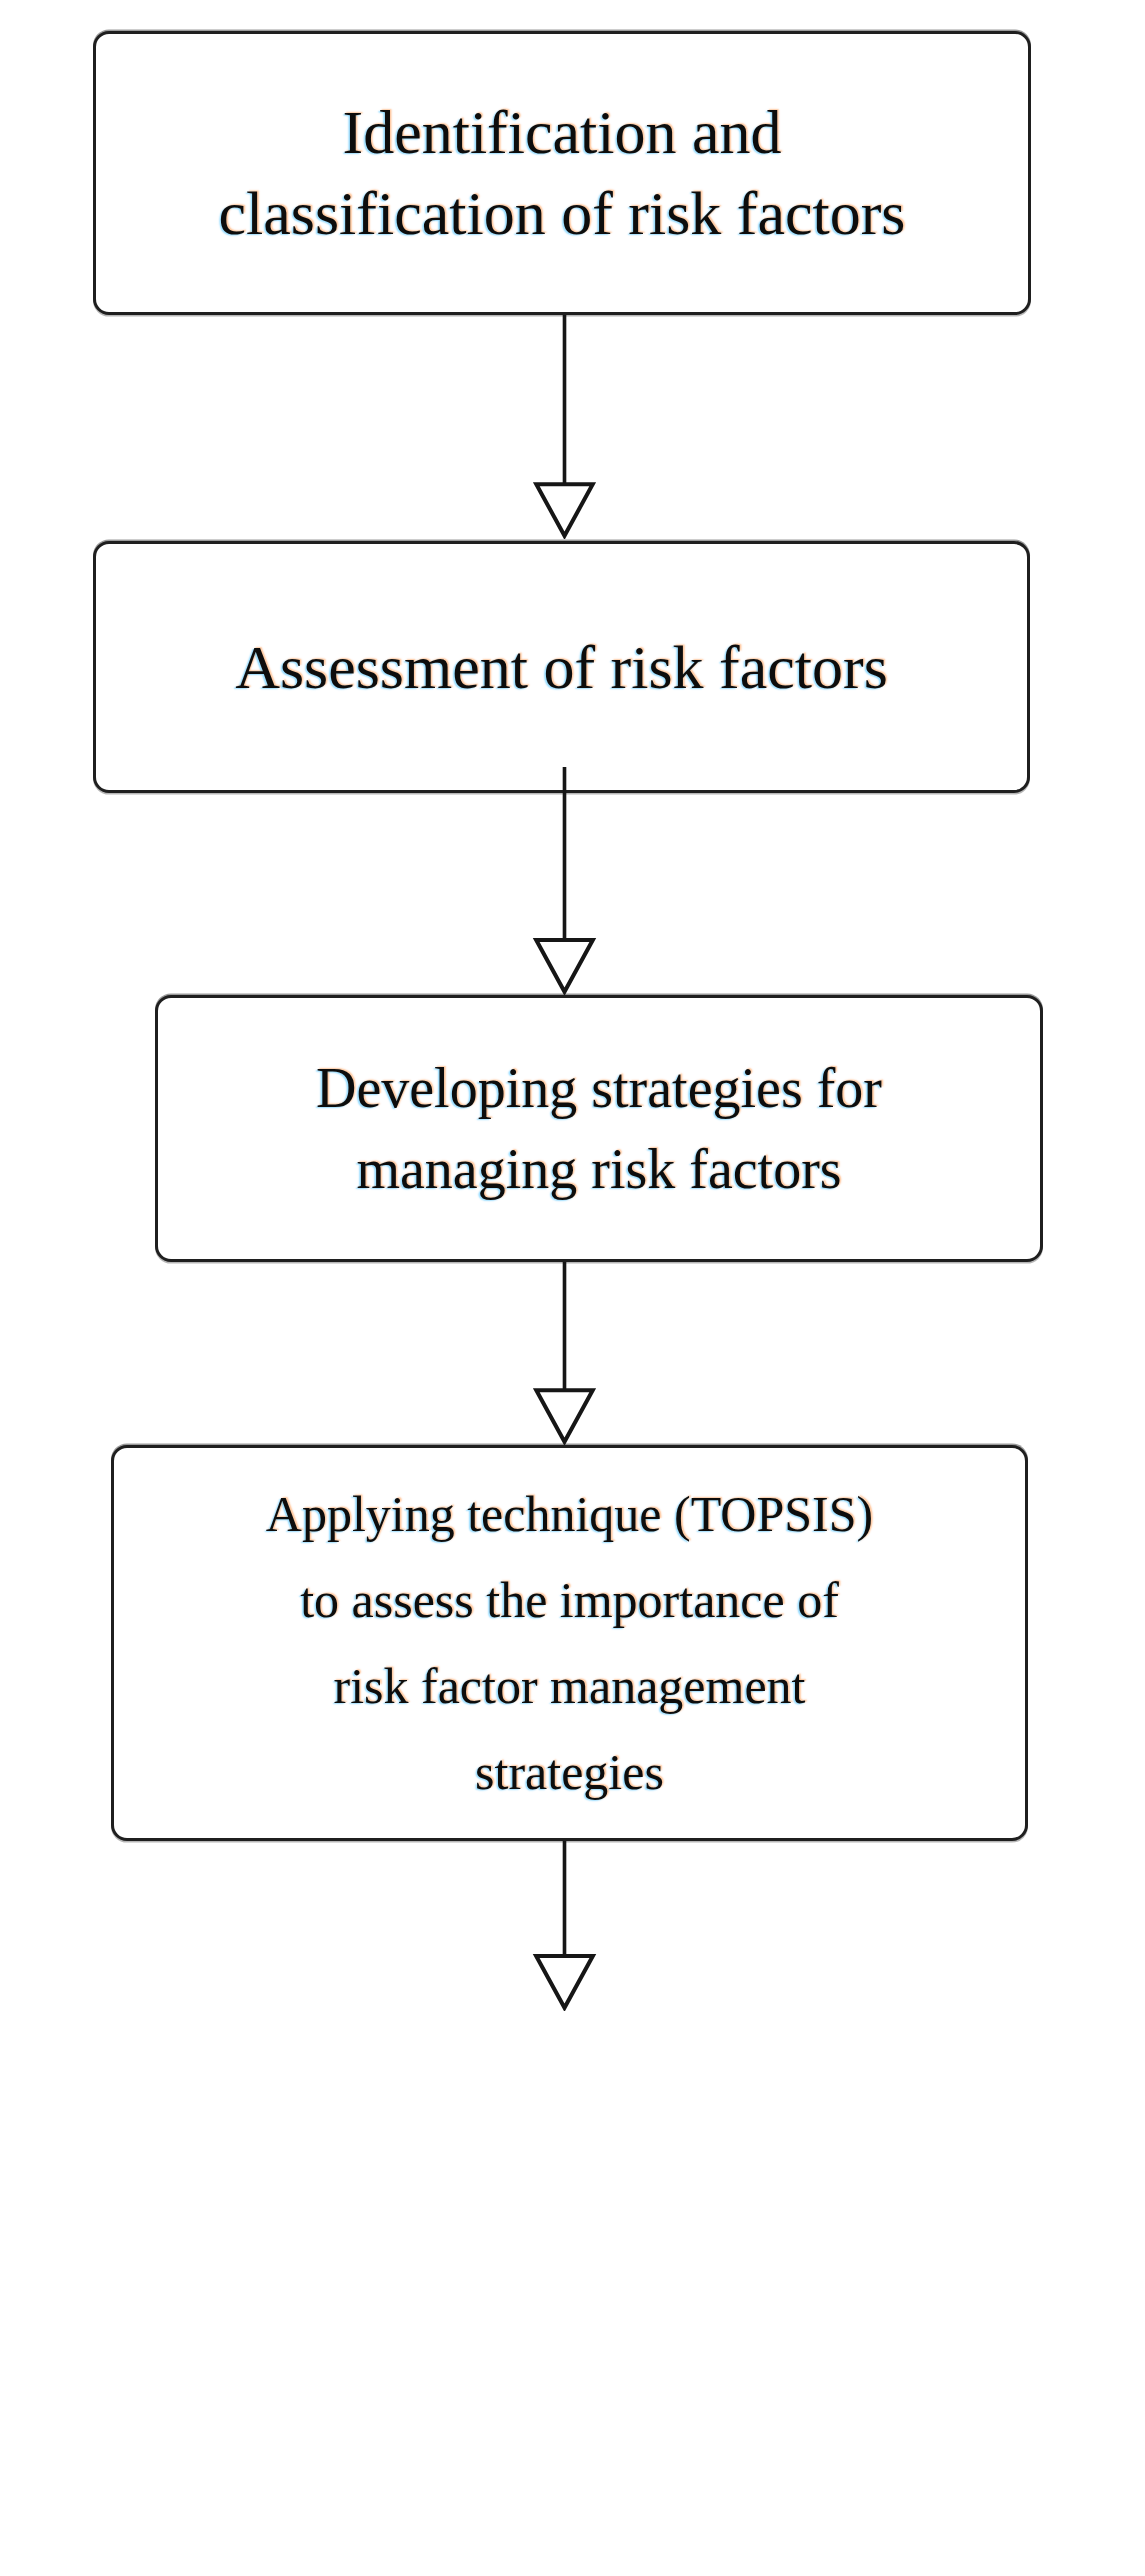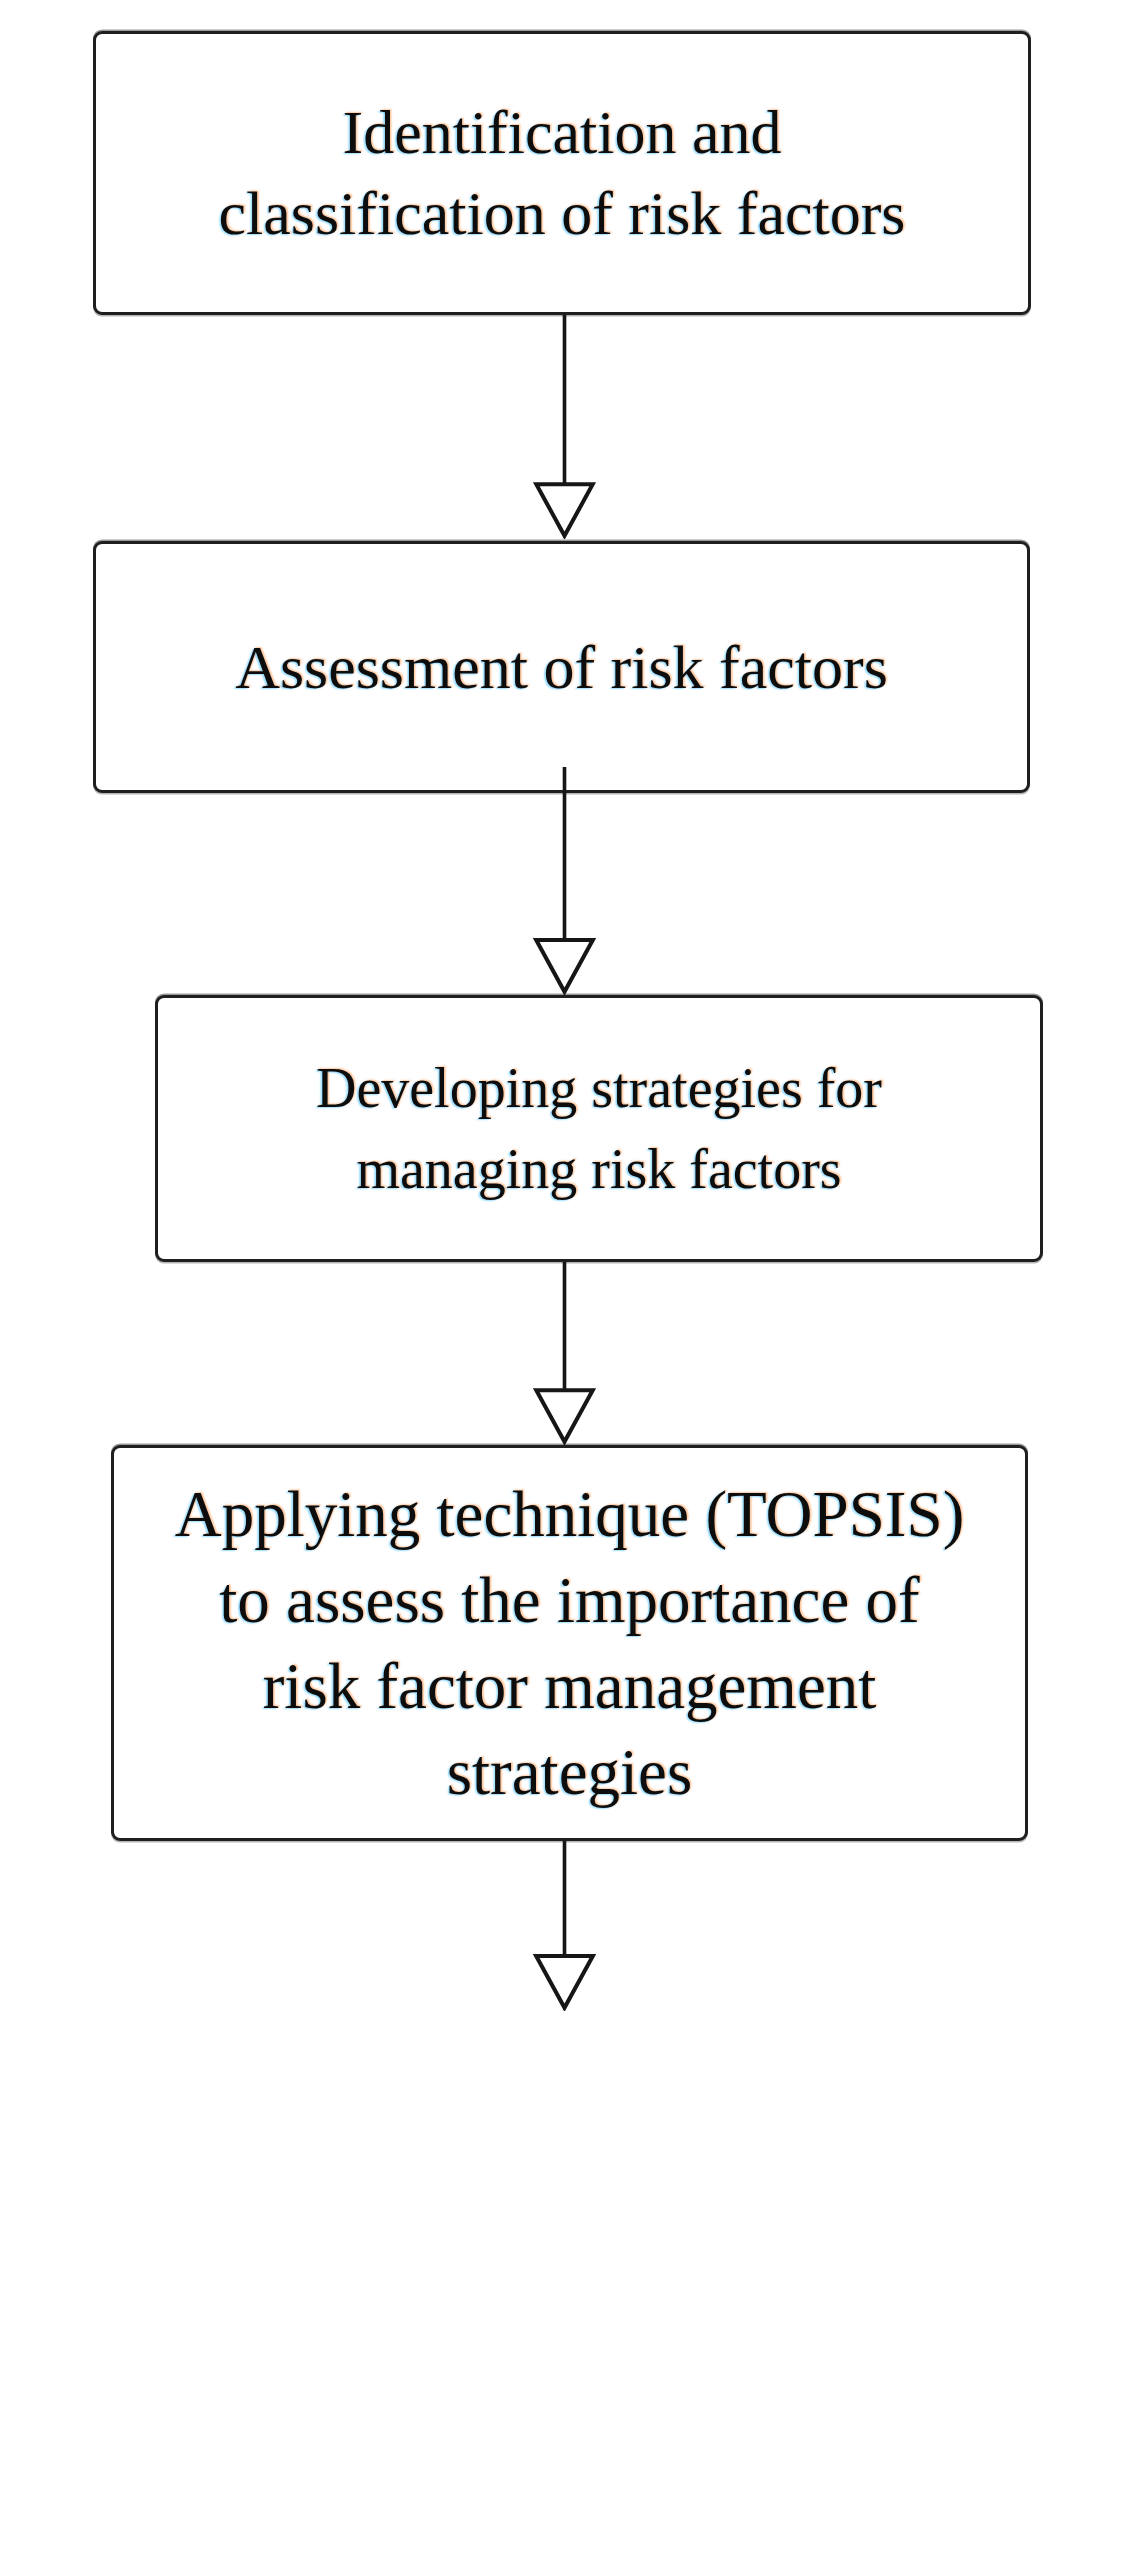--- a/index.html
+++ b/index.html
@@ -11,41 +11,41 @@
     background: #ffffff;
     font-family: "Liberation Serif", "DejaVu Serif", serif;
     overflow: hidden;
   }
 
   .box {
     position: absolute;
     box-sizing: border-box;
     background: #ffffff;
     border: 3.2px solid #1f1f1f;
-    border-radius: 9px;
+    border-radius: 16px;
     display: flex;
     align-items: center;
     justify-content: center;
     text-align: center;
     color: #0d0d0d;
     box-shadow: 0 -1.6px 0 0 rgba(30,30,30,0.45), 0 1.6px 0 0 rgba(110,110,110,0.5);
   }
 
   .box-label {
     display: block;
     width: 100%;
     white-space: pre-line;
     
     text-shadow: -1.6px 0.8px 1.6px rgba(0,170,255,0.40), 1.6px -0.8px 1.6px rgba(255,110,0,0.38);
   }
 
   .b1 { left: 93px; top: 31px;   width: 938px; height: 284px; font-size: 62px; line-height: 81px; }
   .b2 { left: 93px; top: 541px;  width: 937px; height: 252px; font-size: 62px; line-height: 81px; }
   .b3 { left: 155px; top: 995px; width: 888px; height: 267px; font-size: 56px; line-height: 81px; }
-  .b4 { left: 111px; top: 1445px; width: 917px; height: 396px; font-size: 65px; line-height: 86px; }
+  .b4 { left: 111px; top: 1445px; width: 917px; height: 396px; font-size: 50px; line-height: 86px; }
   .b5 { left: 27px;  top: 2011px; width: 1085px; height: 541px; font-size: 65px; line-height: 86px; }
 
   .arrow { position: absolute; left: 532px; display: block; }
   .a1 { top: 315px; }
   .a2 { top: 767px; }
   .a3 { top: 1262px; }
   .a4 { top: 1841px; }
 </style>
 </head>
 <body>

